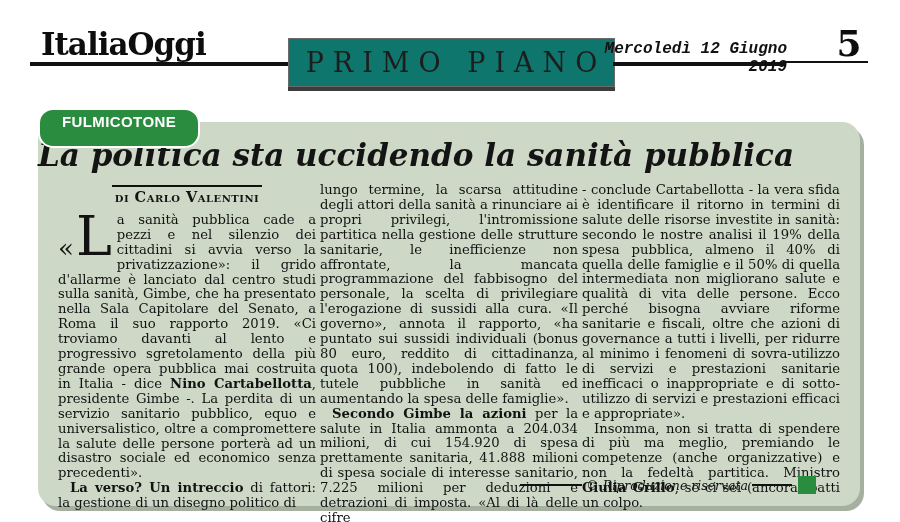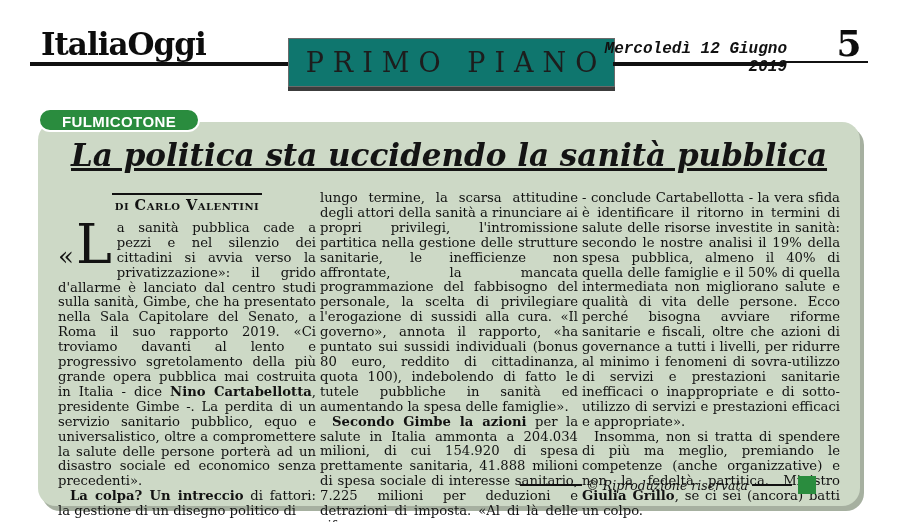--- a/index.html
+++ b/index.html
@@ -20,23 +20,23 @@
   .issue-date{position:absolute;left:565px;top:40px;width:222px;text-align:right;
               font-style:italic;font-weight:bold;font-size:16px;color:#111;font-family:Liberation Mono, monospace;}
   .page-num{position:absolute;left:828px;top:22px;width:42px;text-align:center;
             font-weight:bold;font-size:36px;color:#0d0d0d;}
 
   
   .panel{position:absolute;left:38px;top:122px;width:822px;height:384px;
          background:#cdd9c6;border-radius:18px;box-shadow:4px 5px 0 #a6b0a0;}
   .kicker{position:absolute;left:0px;top:-14px;background:#2a8c3e;color:#fff;
           font-family:"Liberation Sans",sans-serif;font-weight:bold;font-size:15px;
-          letter-spacing:.4px;padding:3px 22px 0;border-radius:15px;border:2px solid #fff;}
-  .headline{margin:15px 0 14px;text-align:center;font-weight:bold;font-style:italic;
-            font-size:31px;white-space:nowrap;color:#141414;text-decoration:underline;}
+          letter-spacing:.4px;padding:3px 22px 16px;border-radius:15px;border:2px solid #fff;}
+  .headline{margin:15px 0 6px;text-align:left;font-weight:bold;font-style:italic;
+            font-size:31px;white-space:nowrap;color:#141414;}
 
   .cols{display:grid;grid-template-columns:1fr 1fr 1fr;column-gap:4px;
         padding:4px 20px 0;}
   .col{font-size:13.2px;line-height:14.9px;text-align:justify;color:#121212;}
   .para{margin:0;}
   .para.indent{text-indent:12px;}
 
   .byline-wrap{margin:2px auto 8px;}
   .byline-rule{width:150px;height:2px;background:#111;margin:0 auto 3px;}
   .byline{text-align:center;font-variant:small-caps;font-weight:bold;font-size:14.5px;
@@ -75,21 +75,21 @@
     <div class="cols">
       <div class="col">
         <div class="byline-wrap">
           <div class="byline-rule"></div>
           <div class="byline">di Carlo Valentini</div>
         </div>
       <p class="para"><span class="dropcap">
               <span class="dc-mark">«</span>
               <span class="dc-letter">L</span>
             </span><span>a sanità pubblica cade a pezzi e nel silenzio dei cittadini si avvia verso la privatizzazione»: il grido d'allarme è lanciato dal centro studi sulla sanità, Gimbe, che ha presentato nella Sala Capitolare del Senato, a Roma il suo rapporto 2019. «Ci troviamo davanti al lento e progressivo sgretolamento della più grande opera pubblica mai costruita in Italia - dice </span><b>Nino Cartabellotta</b><span>, presidente Gimbe -. La perdita di un servizio sanitario pubblico, equo e universalistico, oltre a compromettere la salute delle persone porterà ad un disastro sociale ed economico senza precedenti».</span></p>
-          <p class="para indent"><b>La colpa? Un intreccio</b><span> di fattori: la gestione di un disegno politico di</span></p>
+          <p class="para indent"><b>La verso? Un intreccio</b><span> di fattori: la gestione di un disegno politico di</span></p>
         </div>
       <div class="col">
           <p class="para"><span>lungo termine, la scarsa attitudine degli attori della sanità a rinunciare ai propri privilegi, l'intromissione partitica nella gestione delle strutture sanitarie, le inefficienze non affrontate, la mancata programmazione del fabbisogno del personale, la scelta di privilegiare l'erogazione di sussidi alla cura. «Il governo», annota il rapporto, «ha puntato sui sussidi individuali (bonus 80 euro, reddito di cittadinanza, quota 100), indebolendo di fatto le tutele pubbliche in sanità ed aumentando la spesa delle famiglie».</span></p>
           <p class="para indent"><b>Secondo Gimbe la azioni</b><span> per la salute in Italia ammonta a 204.034 milioni, di cui 154.920 di spesa prettamente sanitaria, 41.888 milioni di spesa sociale di interesse sanitario, 7.225 milioni per deduzioni e detrazioni di imposta. «Al di là delle cifre</span></p>
         </div>
       <div class="col">
           <p class="para"><span>- conclude Cartabellotta - la vera sfida è identificare il ritorno in termini di salute delle risorse investite in sanità: secondo le nostre analisi il 19% della spesa pubblica, almeno il 40% di quella delle famiglie e il 50% di quella intermediata non migliorano salute e qualità di vita delle persone. Ecco perché bisogna avviare riforme sanitarie e fiscali, oltre che azioni di governance a tutti i livelli, per ridurre al minimo i fenomeni di sovra-utilizzo di servizi e prestazioni sanitarie inefficaci o inappropriate e di sotto-utilizzo di servizi e prestazioni efficaci e appropriate».</span></p>
           <p class="para indent"><span>Insomma, non si tratta di spendere di più ma meglio, premiando le competenze (anche organizzative) e non la fedeltà partitica. Ministro </span><b>Giulia Grillo</b><span>, se ci sei (ancora) batti un colpo.</span></p>
         </div>
     </div>

